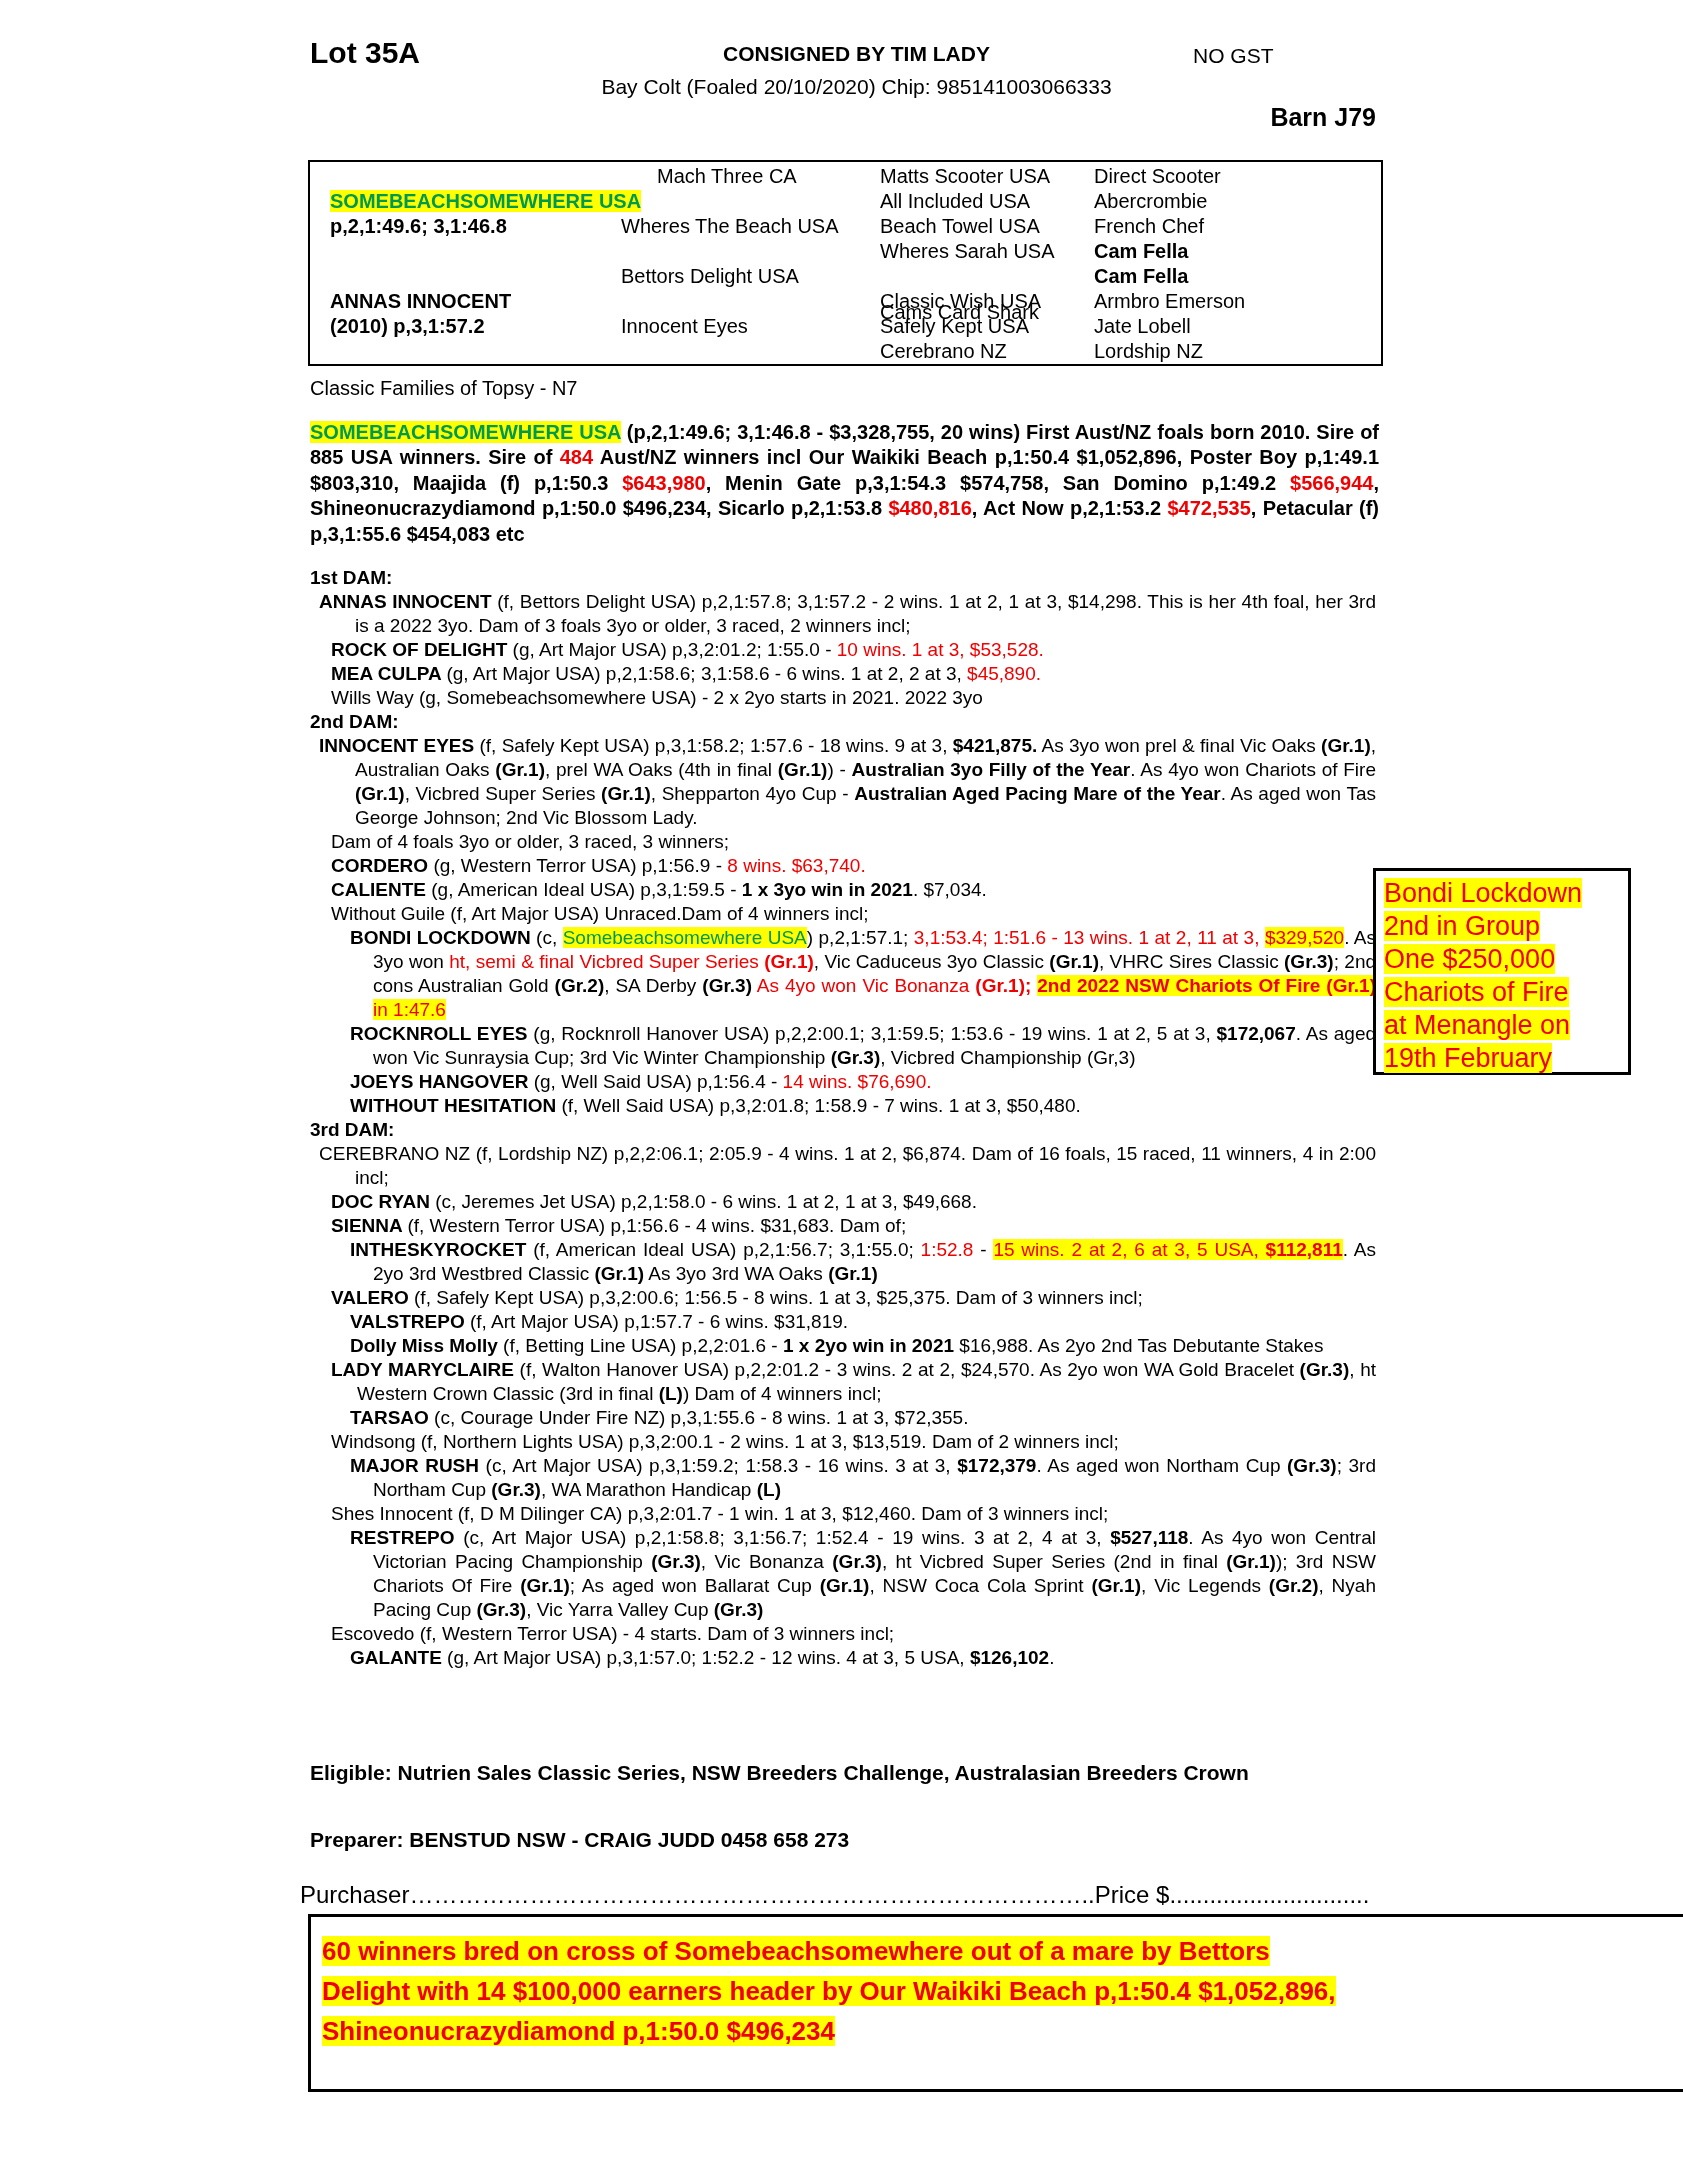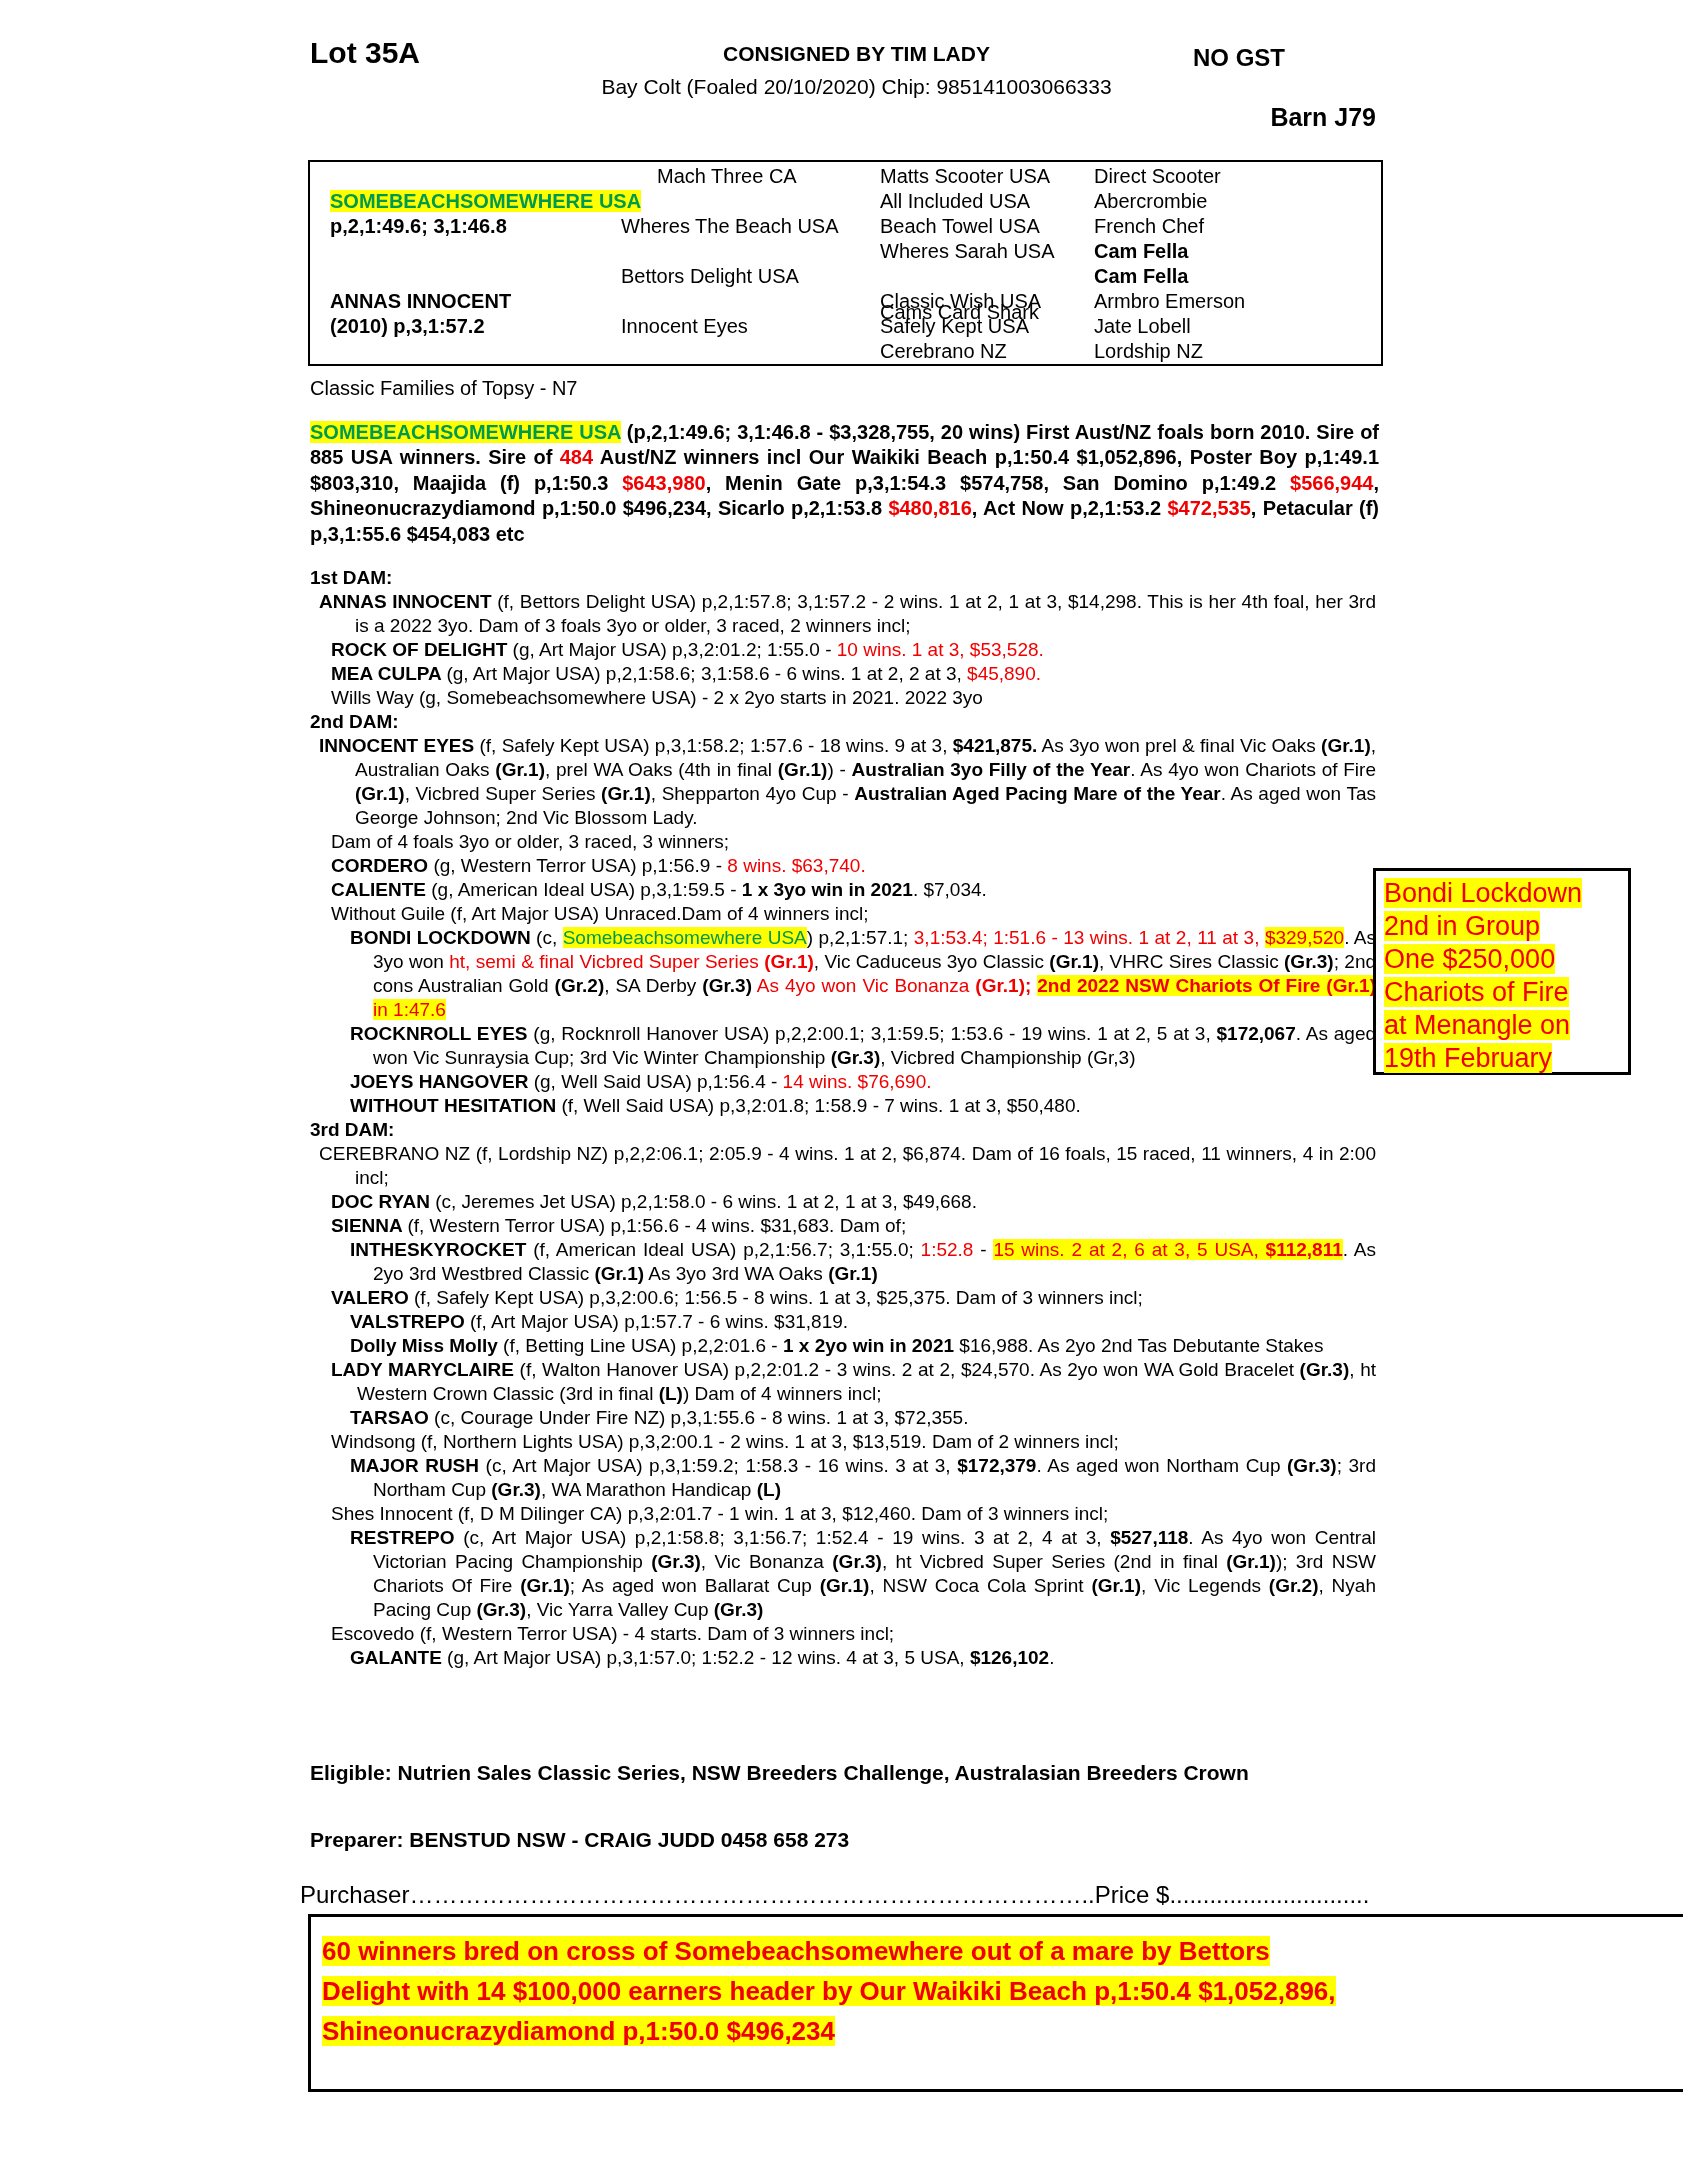--- a/index.html
+++ b/index.html
@@ -24,21 +24,21 @@
   .s-rb{color:var(--red);font-weight:700}
   .s-g{background:var(--yl);color:var(--grn);font-weight:700}
   .s-gn{background:var(--yl);color:var(--grn)}
   .s-y{background:var(--yl);color:var(--red)}
   .s-yb{background:var(--yl);color:var(--red);font-weight:700}
 
   .hdr-lot{position:absolute;left:310px;top:36px;font-size:30px;font-weight:700;}
   .hdr-center{position:absolute;left:310px;top:42px;width:1093px;text-align:center;font-size:21px;}
   .hdr-consigned{font-weight:700;}
   .hdr-subtitle{margin-top:9px;font-weight:400;}
-  .hdr-nogst{position:absolute;left:1193px;top:44px;font-size:24px;font-weight:700;}
+  .hdr-nogst{position:absolute;left:1193px;top:44px;font-size:21px;font-weight:400;}
   .hdr-barn{position:absolute;right:307px;top:103px;font-size:25px;font-weight:700;}
 
   .ped-box{
     position:absolute;left:308px;top:160px;width:1075px;height:206px;
     border:2px solid #000;
   }
   .ped-grid{
     display:grid;
     grid-template-columns:291px 259px 214px 1fr;
     grid-auto-rows:25px;

